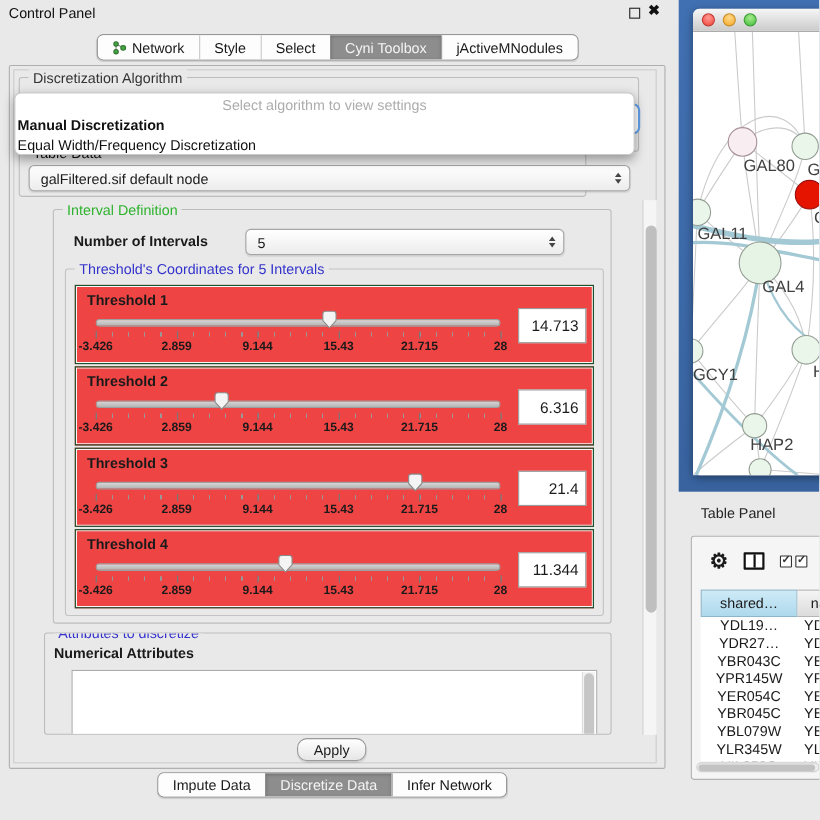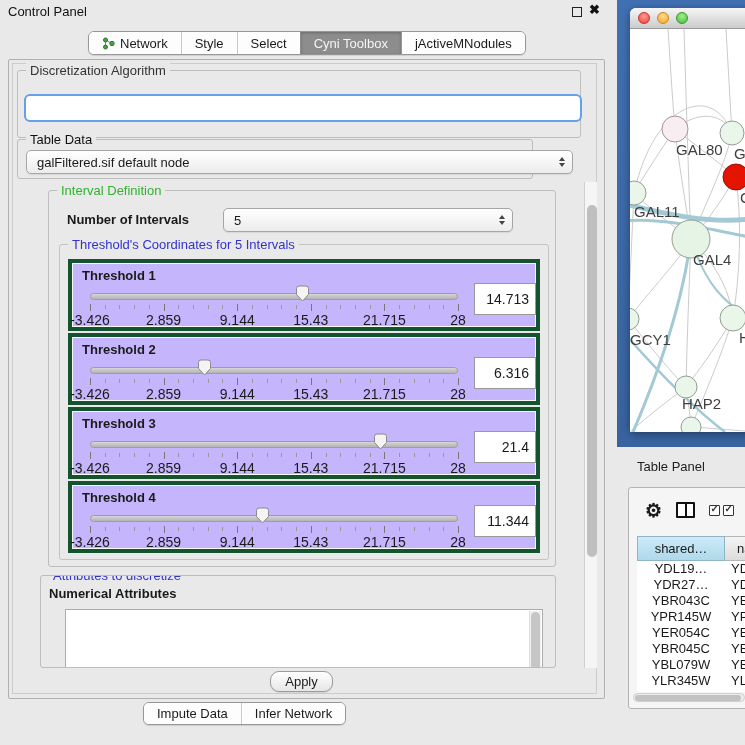--- a/index.html
+++ b/index.html
@@ -40,28 +40,28 @@
   
   .combo-focus { position:absolute; left:24px; top:94px; width:558px; height:28px; background:#fff; border:2px solid #63a1e8; border-radius:6px; z-index:1; }
 
   
   .popup { position:absolute; left:13px; top:84px; width:564px; height:57px; background:#fff; border:1px solid #c9c9c9; border-radius:6px; box-shadow:0 4px 10px rgba(0,0,0,0.35); z-index:5; padding-top:2px; }
   .popup .ph { font-size:13px; color:#adadad; text-align:center; line-height:18px; }
   .popup .opt { font-size:13px; color:#111; line-height:18px; padding-left:2px; }
   .popup .opt.first { font-weight:bold; }
 
   
-  .threshold-panel { position:relative; height:72px; margin:0 0 2px 0; background:#c4b5fd; border:4px solid #14532d; box-shadow:inset 0 0 0 1px #f7f7f7; }
+  .threshold-panel { position:relative; height:72px; margin:0 0 2px 0; background:#ef4444; border:1px solid #14532d; box-shadow:inset 0 0 0 1px #f7f7f7; }
   .th-title { position:absolute; left:10px; top:5px; font-size:13px; font-weight:bold; }
   .track { position:absolute; left:18px; top:30px; width:368px; height:7px; border:1px solid #9e9e9e; border-radius:4px; background:linear-gradient(#d6d6d6,#b3b3b3); }
   .thumb { position:absolute; top:22px; width:15px; height:17px; }
   .minor-ticks { position:absolute; left:18px; top:42px; width:369px; height:4px;
     background:repeating-linear-gradient(90deg,#999 0,#999 1px,transparent 1px,transparent 14.72px); }
   .major-tick { position:absolute; top:41px; width:1px; height:7px; background:#777; }
-  .tick-label { position:absolute; top:49px; transform:translateX(-50%); font-size:14px; font-weight:normal; color:#1a1a1a; white-space:nowrap; }
+  .tick-label { position:absolute; top:49px; transform:translateX(-50%); font-size:11px; font-weight:bold; color:#1a1a1a; white-space:nowrap; }
   .th-value { position:absolute; left:402px; top:20px; width:62px; height:32px; background:#fff; border:1px solid #9a9a9a; font-size:14px; display:flex; align-items:center; justify-content:flex-end; padding-right:6px; }
 
   
   .attr-group { overflow:hidden; }
   .attr-label { position:absolute; left:8px; top:10px; font-size:13px; font-weight:bold; }
   .attr-list { position:absolute; left:24px; top:33px; width:478px; height:70px; background:#fff; border:1px solid #ababab; overflow:hidden; }
   .attr-item { font-size:13px; line-height:18px; padding-left:8px; color:#111; }
   .attr-scroll { position:absolute; right:1px; top:1px; width:12px; bottom:1px; background:#f2f2f2; border-left:1px solid #ddd; }
   .attr-scroll .thumb-v { position:absolute; left:1px; top:1px; width:9px; height:95%; background:#c6c6c6; border-radius:5px; }
 
@@ -137,20 +137,27 @@
     </div>
 
   <div class="cp-main"></div>
   <div class="cp-inner"></div>
 
   <div class="groupbox" style="left:17px; top:70px; width:564px; height:68px;">
     <span class="group-title gt-plain">Discretization Algorithm</span>
   </div>
   <div class="combo-focus"></div>
 
+  <div class="popup">
+    <div class="ph">Select algorithm to view settings</div>
+    <div id="popup-items">
+        <div class="opt first">Manual Discretization</div>
+        <div class="opt">Equal Width/Frequency Discretization</div>
+      </div>
+  </div>
 
   <div class="groupbox" style="left:17px; top:139px; width:516px; height:40px;">
     <span class="group-title gt-plain" style="color:#111;">Table Data</span>
     <div class="combo" style="left:8px; top:10px; width:547px;">
       <span>galFiltered.sif default node</span>
       <span class="stepper">
           <span class="tri-up"></span>
           <span class="tri-dn"></span>
         </span>
     </div>
@@ -285,20 +292,23 @@
 
   <div class="vscroll">
     <div class="vthumb"></div>
   </div>
 
   <div class="apply-btn">Apply</div>
 
   <div id="bottom-tabs" class="segbar">
       <div class="seg">
         <span>Impute Data</span>
+      </div>
+      <div class="seg selected">
+        <span>Discretize Data</span>
       </div>
       <div class="seg">
         <span>Infer Network</span>
       </div>
     </div>
 
   <div class="desktop-blue"></div>
   <div class="mac-window">
     <div class="mac-titlebar">
       <span class="light red"></span>

